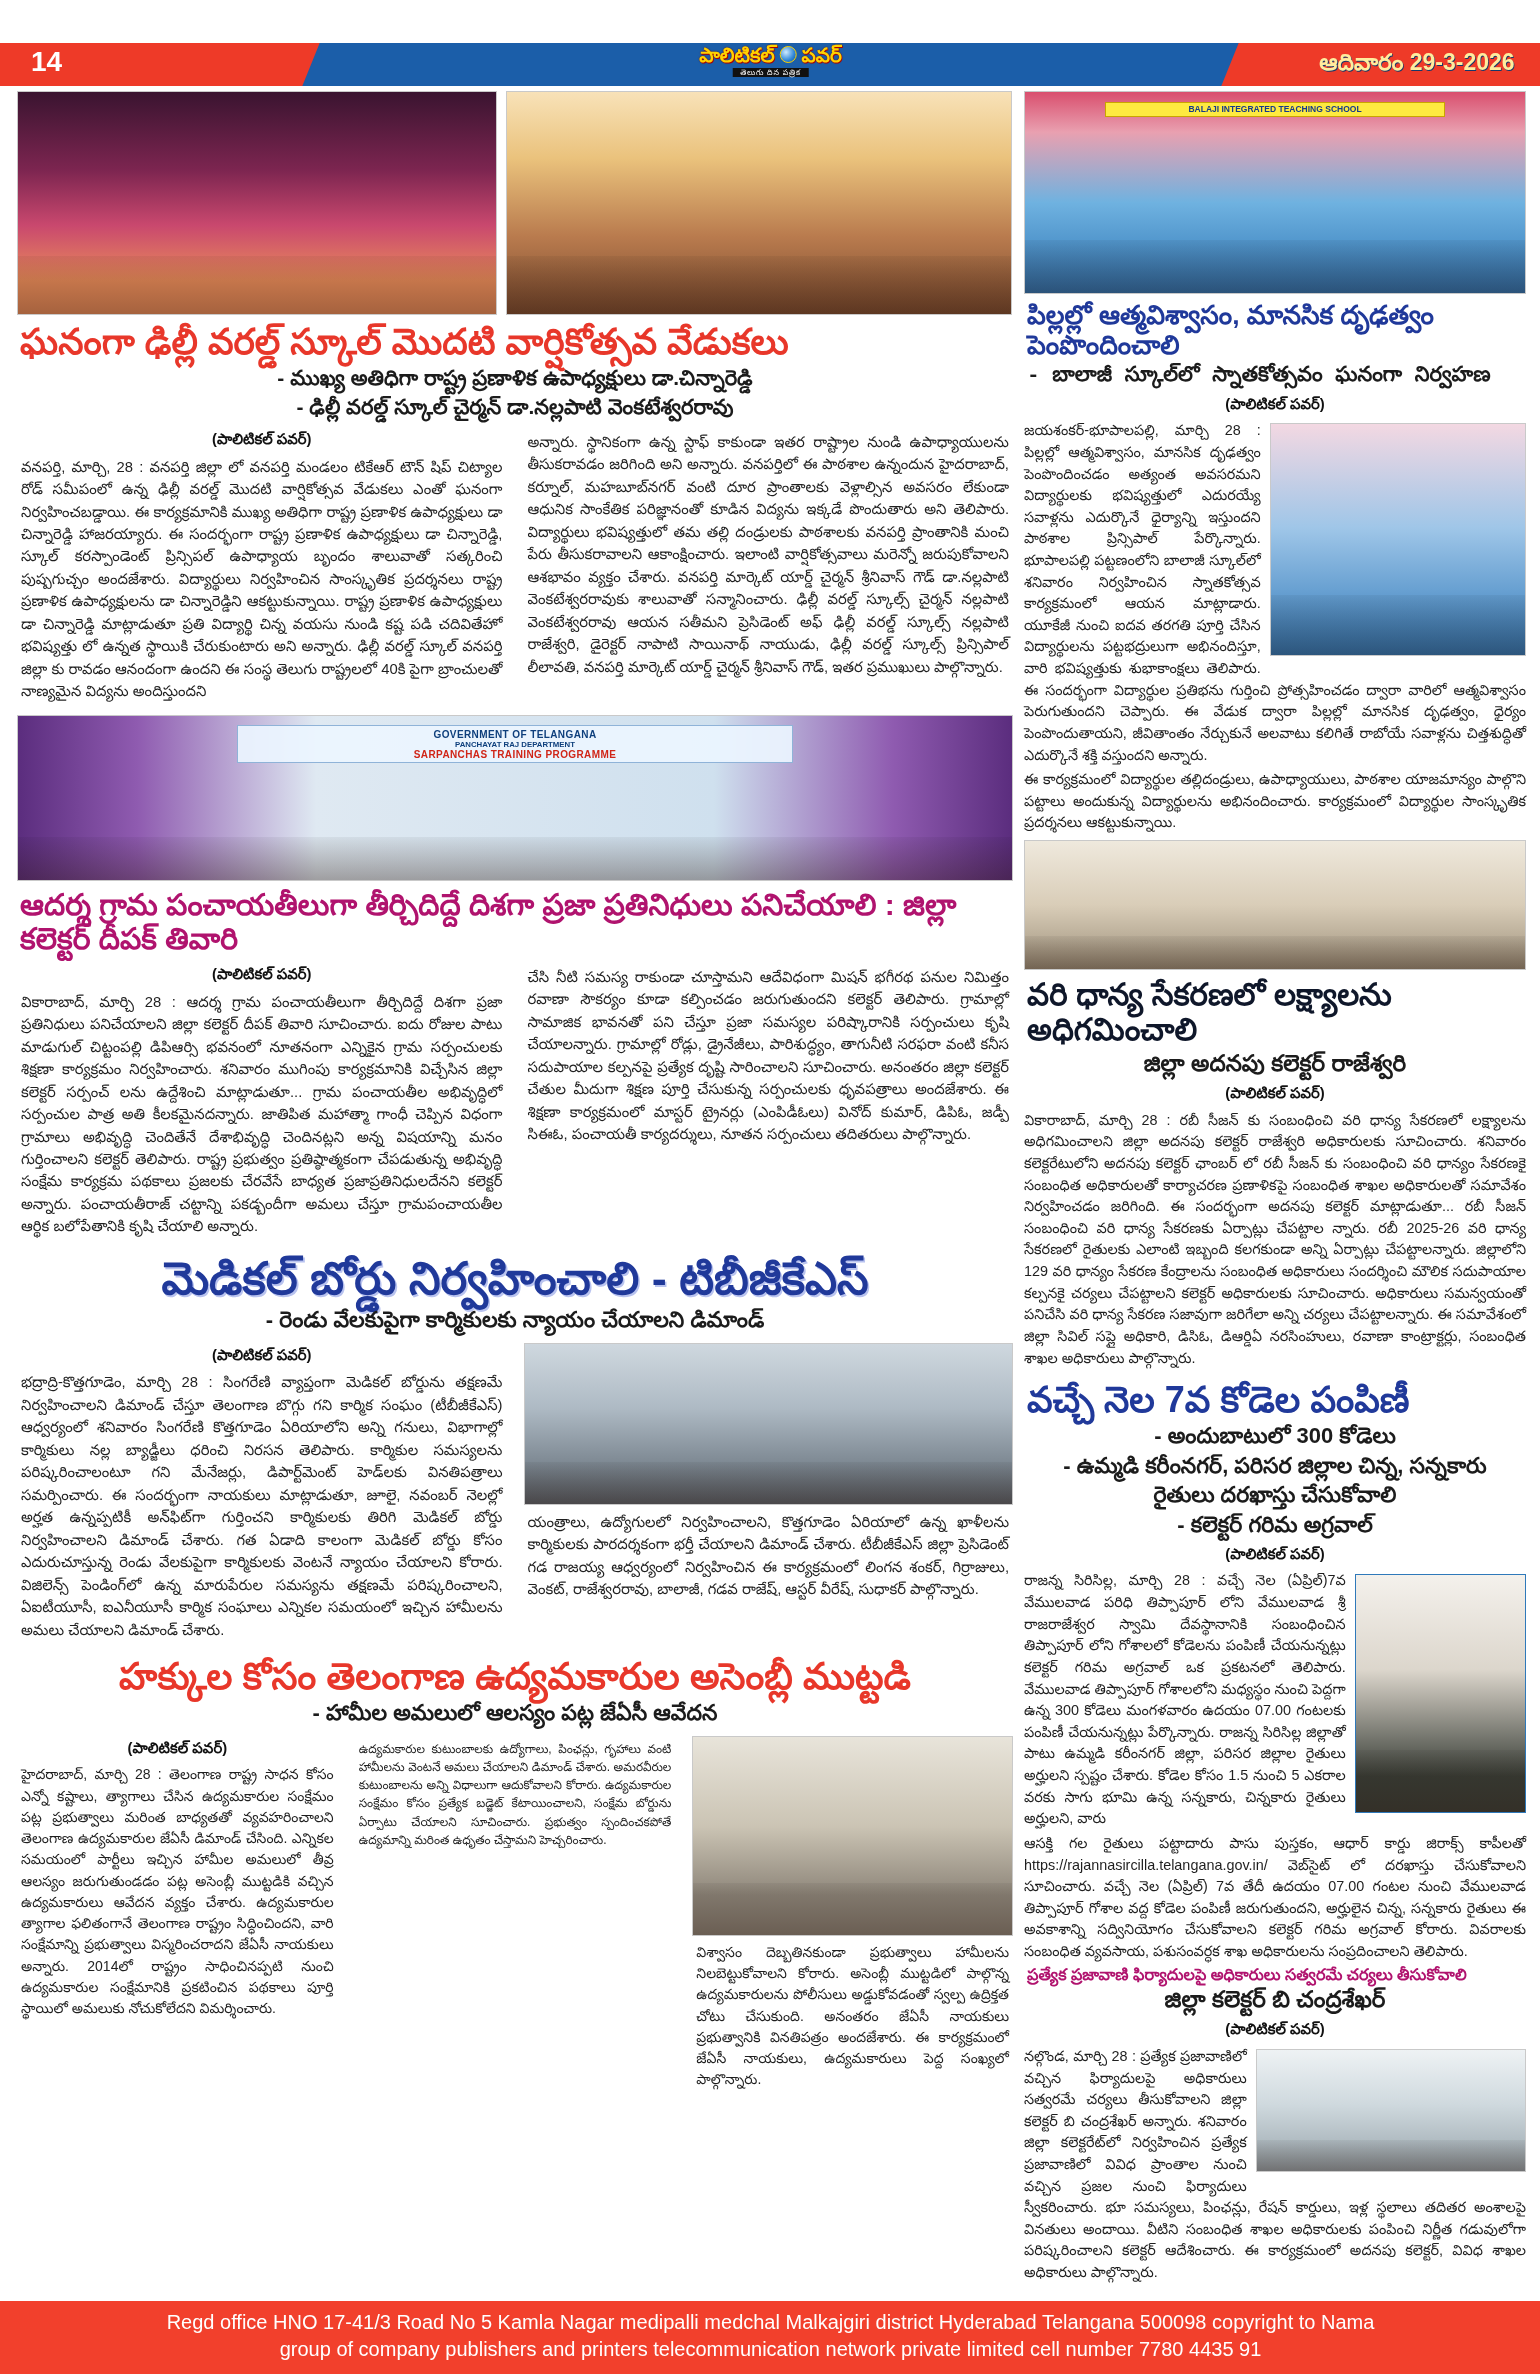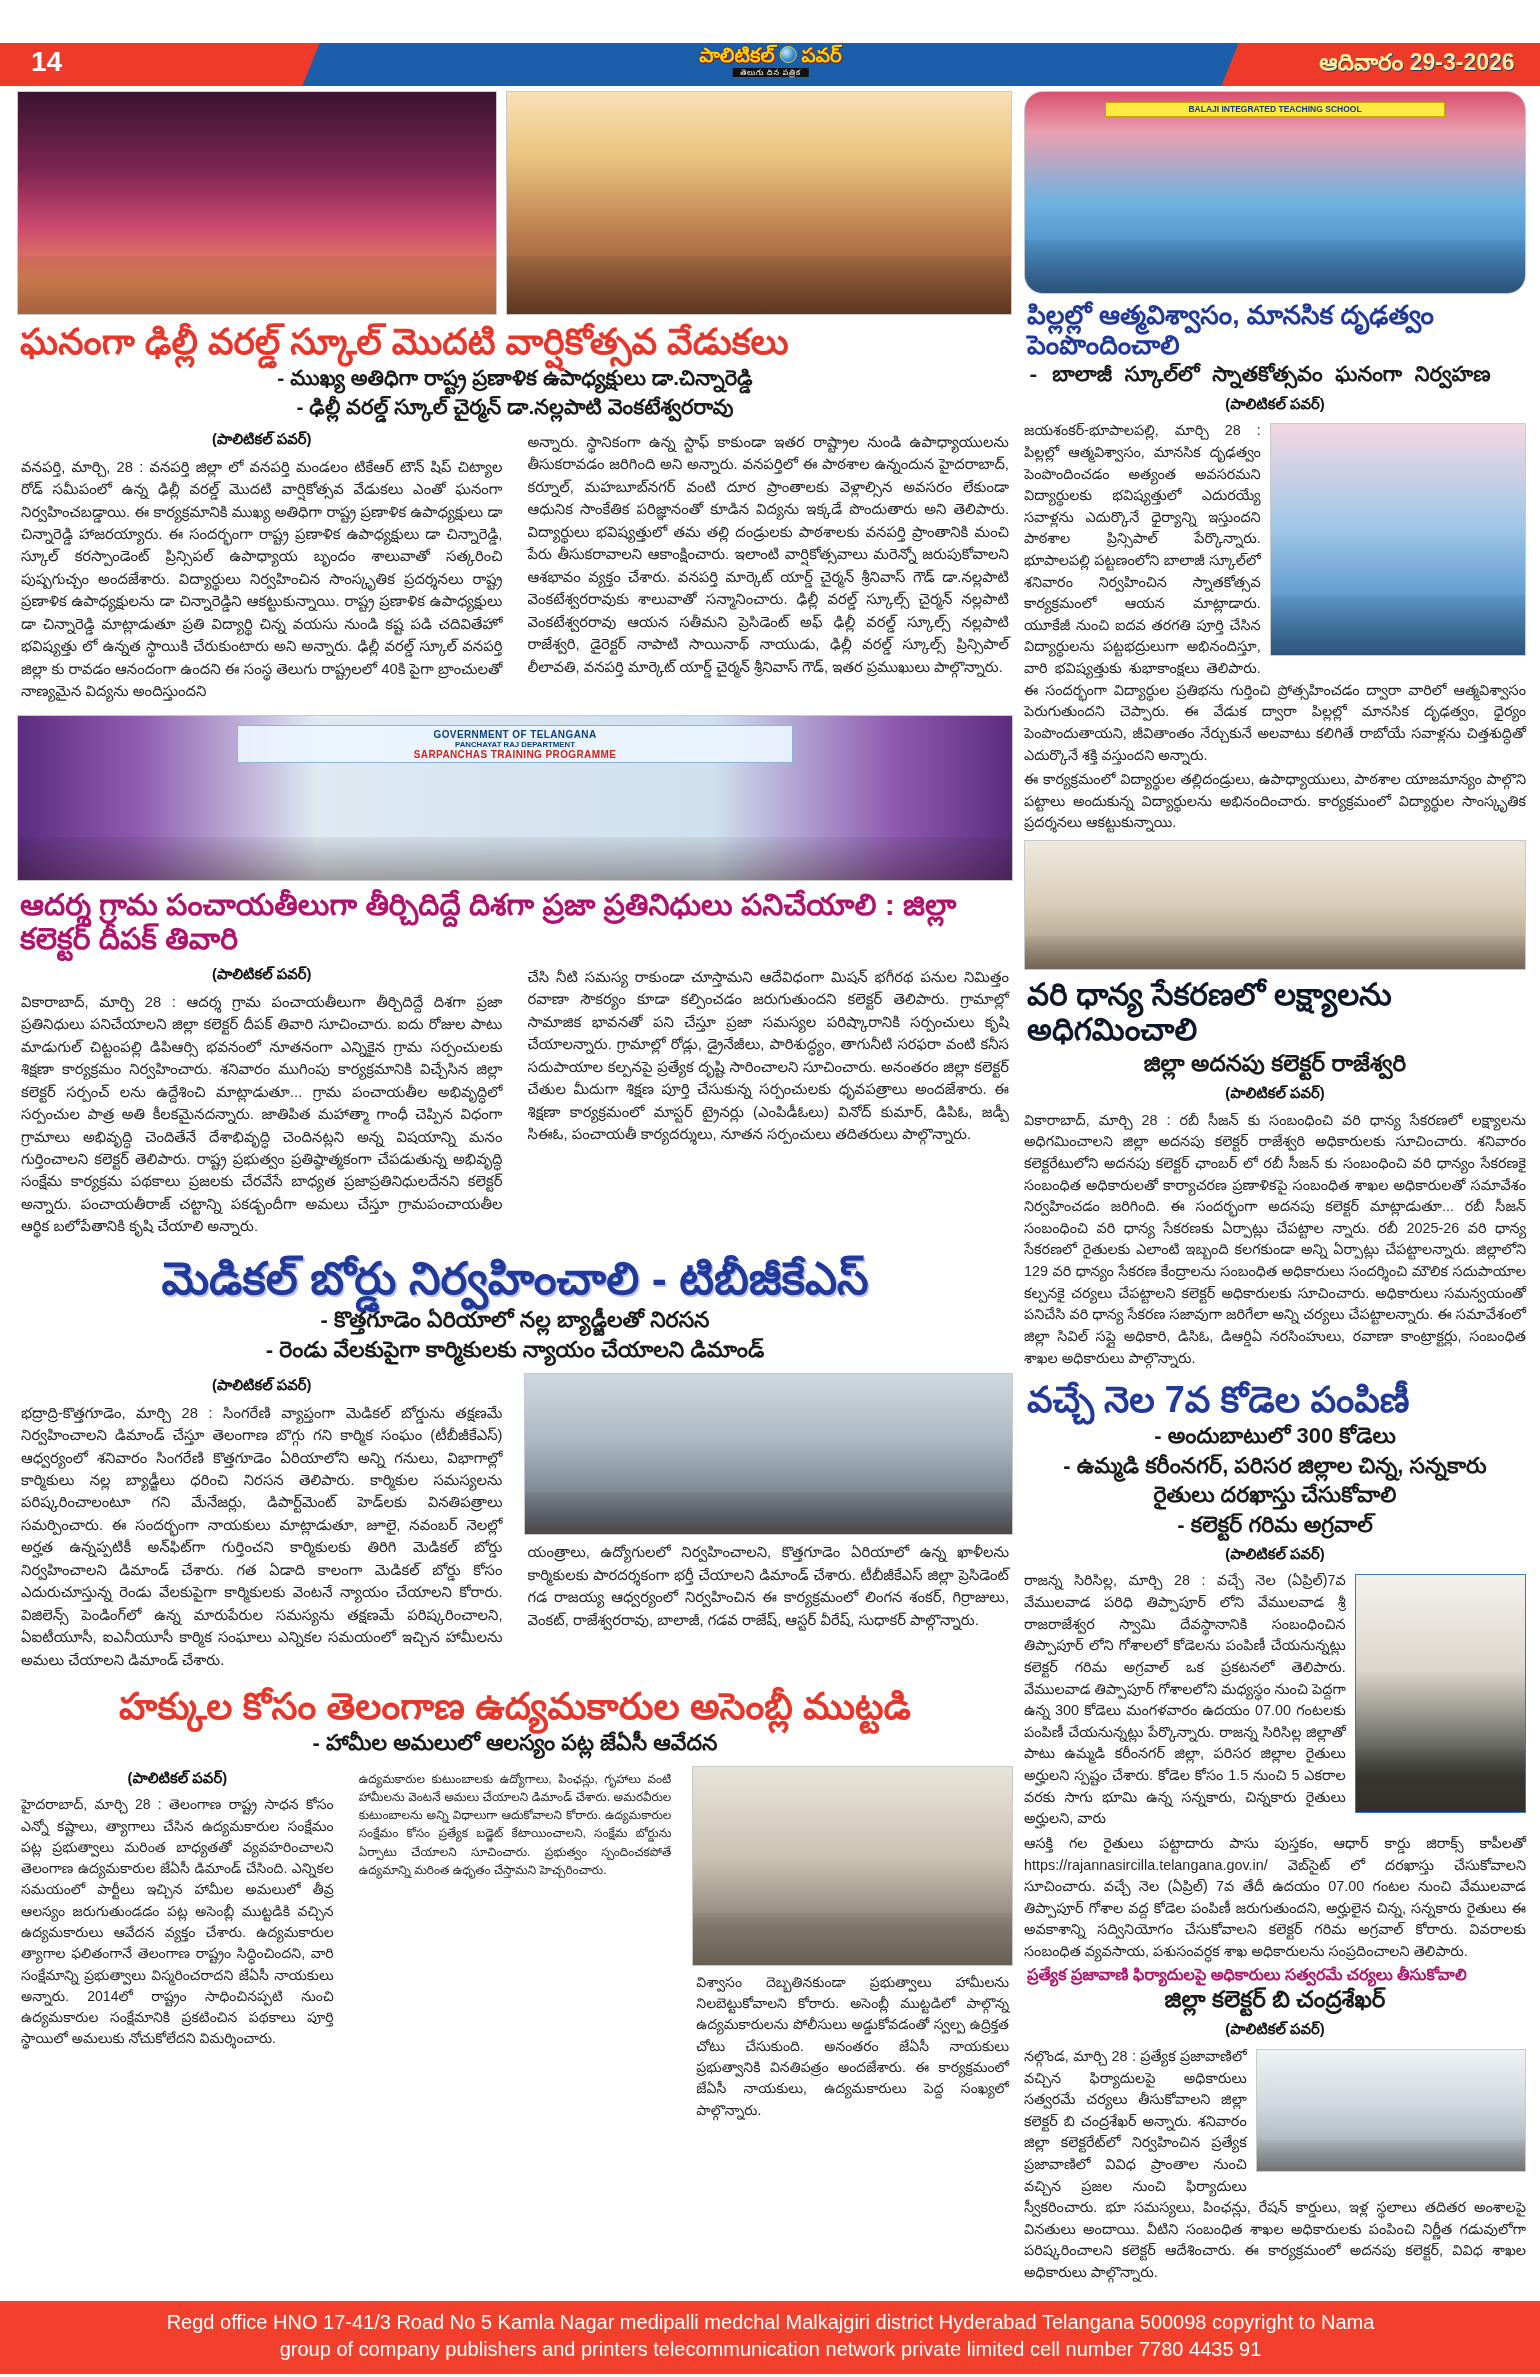--- a/index.html
+++ b/index.html
@@ -23,21 +23,21 @@
   .colR{width:502px;flex:none;}
 
   
   .photo{position:relative;overflow:hidden;border:0.8px solid #c9c9c9;box-sizing:border-box;background:#ddd;}
   .photo .band{position:absolute;left:0;right:0;bottom:0;height:26%;background:linear-gradient(180deg,rgba(0,0,0,.05),rgba(40,20,10,.35));}
   .ph-dance{background:linear-gradient(180deg,#3a1430 0%,#7c2550 35%,#c9486e 60%,#e98c5a 85%);}
   .ph-stage{background:linear-gradient(180deg,#f8e2b8 0%,#eac27c 30%,#b97b4e 65%,#7a4a2e 100%);}
   .ph-training{background:linear-gradient(90deg,#5b2d7e 0%,#8f5bb0 12%,#dfe9f2 30%,#cfe0ee 70%,#8f5bb0 88%,#5b2d7e 100%);}
   .ph-protest{background:linear-gradient(180deg,#cfd8df 0%,#aebac4 40%,#7d8892 75%,#5c646d 100%);}
   .ph-rally{background:linear-gradient(180deg,#e8e4da 0%,#cbc4b4 45%,#8e867a 80%);}
-  .ph-gradgroup{background:linear-gradient(180deg,#d94f6e 0%,#e9a0b0 20%,#6fb2e0 55%,#2d74b5 100%);border-radius:19px;}
+  .ph-gradgroup{background:linear-gradient(180deg,#d94f6e 0%,#e9a0b0 20%,#6fb2e0 55%,#2d74b5 100%);}
   .ph-gradstage{background:linear-gradient(180deg,#f3d8e2 0%,#9fc6e8 45%,#2f79ba 100%);}
   .ph-meeting{background:linear-gradient(180deg,#efe9dd 0%,#d9cdb8 50%,#9c8f7a 100%);}
   .ph-portrait{background:linear-gradient(180deg,#f4f1ec 0%,#dcd6cc 40%,#3a3f38 85%);border:1.6px solid #2f79ba;}
   .ph-prajavani{background:linear-gradient(180deg,#eef2f4 0%,#cfd9de 45%,#98a4ab 100%);}
   .photo .banner{position:absolute;left:8%;right:8%;top:6%;background:rgba(235,245,255,.92);border:0.8px solid #8fb3d8;text-align:center;padding:2.3px 3.1px;}
   .photo .banner .b1{font-size:10px;font-weight:700;color:#0e3f7c;letter-spacing:0.4px;}
   .photo .banner .b2{font-size:7.8px;font-weight:700;color:#0e3f7c;}
   .photo .banner .b3{font-size:10px;font-weight:800;color:#d02518;letter-spacing:0.4px;}
   .photo .banner2{position:absolute;left:16%;right:16%;top:5%;background:rgba(255,240,60,.95);border:0.8px solid #c9a500;text-align:center;padding:1.6px 3.1px;font-size:8.5px;font-weight:800;color:#143a8a;}
 
@@ -123,21 +123,20 @@
         <div class="bodycol">
           <div class="byline">(పాలిటికల్ పవర్)</div>
           <p>వికారాబాద్, మార్చి 28 : ఆదర్శ గ్రామ పంచాయతీలుగా తీర్చిదిద్దే దిశగా ప్రజా ప్రతినిధులు పనిచేయాలని జిల్లా కలెక్టర్ దీపక్ తివారి సూచించారు.  ఐదు రోజుల పాటు మాడుగుల్ చిట్టంపల్లి డిపిఆర్సి భవనంలో నూతనంగా ఎన్నికైన గ్రామ సర్పంచులకు శిక్షణా కార్యక్రమం నిర్వహించారు. శనివారం  ముగింపు కార్యక్రమానికి విచ్చేసిన జిల్లా కలెక్టర్ సర్పంచ్ లను ఉద్దేశించి మాట్లాడుతూ... గ్రామ పంచాయతీల అభివృద్ధిలో సర్పంచుల పాత్ర అతి కీలకమైనదన్నారు. జాతిపిత మహాత్మా గాంధీ  చెప్పిన విధంగా గ్రామాలు అభివృద్ధి చెందితేనే దేశాభివృద్ధి చెందినట్లని  అన్న విషయాన్ని మనం గుర్తించాలని కలెక్టర్ తెలిపారు. రాష్ట్ర ప్రభుత్వం ప్రతిష్ఠాత్మకంగా చేపడుతున్న అభివృద్ధి సంక్షేమ కార్యక్రమ పథకాలు ప్రజలకు చేరవేసే బాధ్యత ప్రజాప్రతినిధులదేనని కలెక్టర్ అన్నారు. పంచాయతీరాజ్ చట్టాన్ని పకడ్బందీగా అమలు చేస్తూ  గ్రామపంచాయతీల ఆర్థిక బలోపేతానికి కృషి చేయాలి అన్నారు.</p>
         </div>
         <div class="bodycol" style="padding-top:4.7px;">
           <p>చేసి నీటి సమస్య రాకుండా చూస్తామని ఆదేవిధంగా మిషన్ భగీరథ పనుల నిమిత్తం రవాణా సౌకర్యం కూడా కల్పించడం జరుగుతుందని కలెక్టర్ తెలిపారు.  గ్రామాల్లో సామాజిక భావనతో పని చేస్తూ ప్రజా సమస్యల పరిష్కారానికి సర్పంచులు కృషి చేయాలన్నారు. గ్రామాల్లో రోడ్లు, డ్రైనేజీలు, పారిశుద్ధ్యం, తాగునీటి సరఫరా వంటి కనీస సదుపాయాల కల్పనపై ప్రత్యేక దృష్టి సారించాలని సూచించారు. అనంతరం జిల్లా కలెక్టర్ చేతుల మీదుగా శిక్షణ పూర్తి చేసుకున్న సర్పంచులకు ధృవపత్రాలు అందజేశారు. ఈ శిక్షణా కార్యక్రమంలో మాస్టర్ ట్రైనర్లు (ఎంపిడీఓలు) వినోద్ కుమార్, డిపిఓ, జడ్పీ సిఈఓ, పంచాయతీ కార్యదర్శులు, నూతన సర్పంచులు తదితరులు పాల్గొన్నారు.</p>
         </div>
       </div>
 
       <div class="hl blue center" style="font-size:45px;margin-top:12.4px;text-shadow:1.6px 1.6px 0 #b9c3ef;">మెడికల్ బోర్డు నిర్వహించాలి - టిబీజీకేఎస్</div>
-      <div class="sub" style="font-size:22px;">- కొత్తగూడెం ఏరియాలో నల్ల బ్యాడ్జీలతో నిరసన</div>
       <div class="sub" style="font-size:22px;">- రెండు వేలకుపైగా కార్మికులకు న్యాయం చేయాలని డిమాండ్</div>
       <div class="body2" style="margin-top:3.1px;">
         <div class="bodycol">
           <div class="byline">(పాలిటికల్ పవర్)</div>
           <p>భద్రాద్రి-కొత్తగూడెం, మార్చి 28 : సింగరేణి వ్యాప్తంగా మెడికల్ బోర్డును తక్షణమే నిర్వహించాలని డిమాండ్ చేస్తూ తెలంగాణ బొగ్గు గని కార్మిక సంఘం (టీబీజీకేఎస్) ఆధ్వర్యంలో శనివారం సింగరేణి కొత్తగూడెం ఏరియాలోని అన్ని గనులు, విభాగాల్లో కార్మికులు నల్ల బ్యాడ్జీలు ధరించి నిరసన తెలిపారు. కార్మికుల సమస్యలను పరిష్కరించాలంటూ గని మేనేజర్లు, డిపార్ట్‌మెంట్ హెడ్‌లకు వినతిపత్రాలు సమర్పించారు. ఈ సందర్భంగా నాయకులు మాట్లాడుతూ, జూలై, నవంబర్ నెలల్లో అర్హత ఉన్నప్పటికీ అన్‌ఫిట్‌గా గుర్తించని కార్మికులకు తిరిగి మెడికల్ బోర్డు నిర్వహించాలని డిమాండ్ చేశారు. గత ఏడాది కాలంగా మెడికల్ బోర్డు కోసం ఎదురుచూస్తున్న రెండు వేలకుపైగా కార్మికులకు వెంటనే న్యాయం చేయాలని కోరారు. విజిలెన్స్  పెండింగ్‌లో ఉన్న మారుపేరుల సమస్యను తక్షణమే పరిష్కరించాలని, ఏఐటీయూసీ, ఐఎనీయూసీ కార్మిక సంఘాలు ఎన్నికల సమయంలో ఇచ్చిన హామీలను అమలు చేయాలని డిమాండ్ చేశారు.</p>
         </div>
         <div class="bodycol" style="padding-top:4.7px;">
           <div class="photo ph-protest" style="width:100%;height:162px;margin-bottom:6.2px;">
               <div class="band"></div>
             </div>

